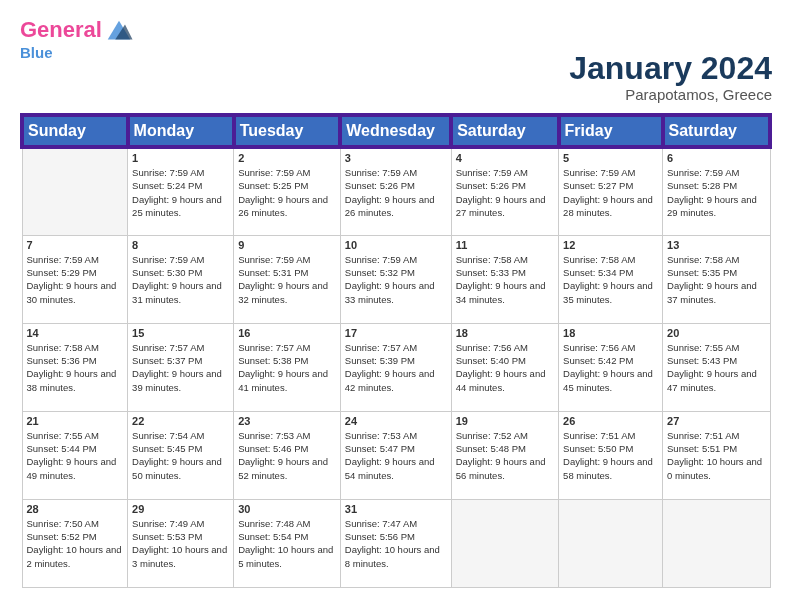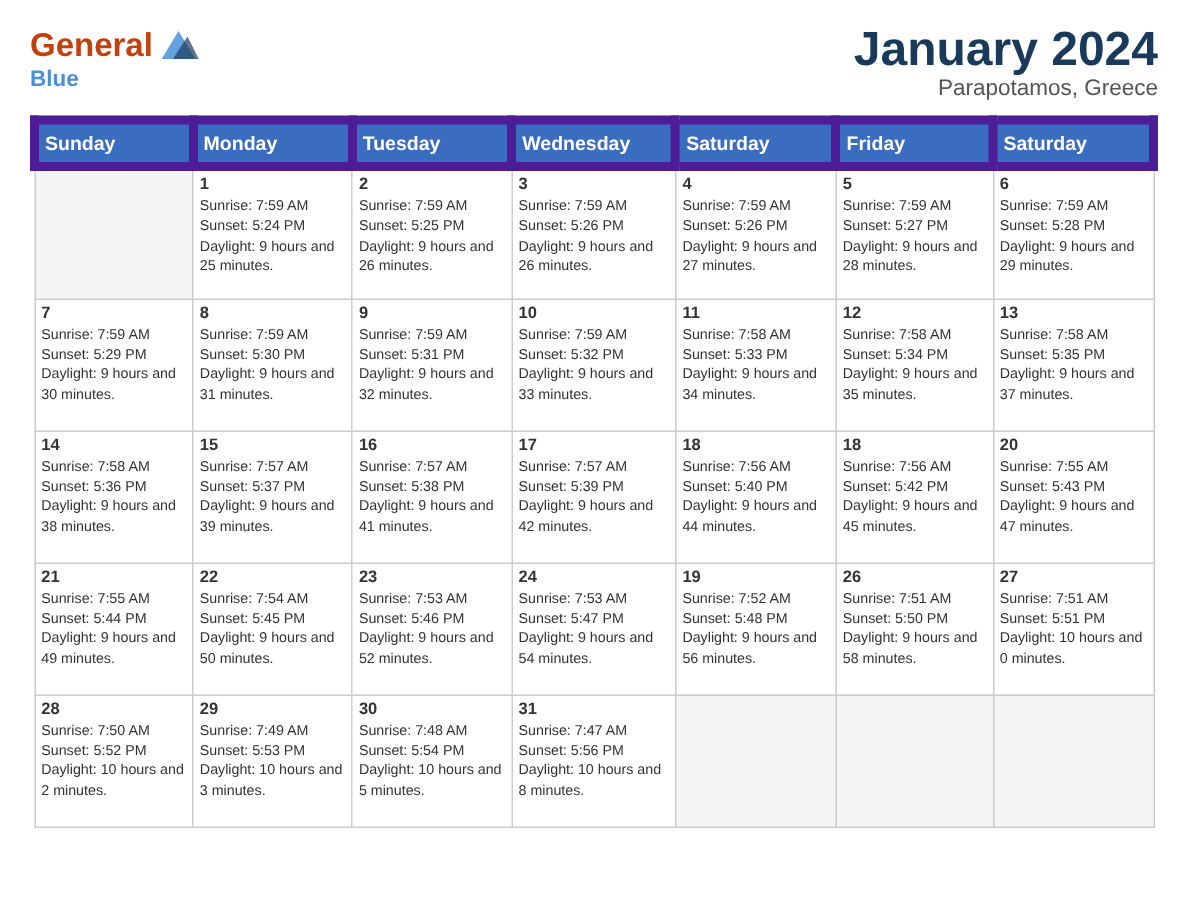--- a/index.html
+++ b/index.html
@@ -24,53 +24,54 @@
       display: flex;
       align-items: center;
     }
     .logo-text {
       font-size: 22px;
       font-weight: bold;
       color: #1a3a5c;
       line-height: 1;
     }
     .logo-text span {
-      color: #c2410c;
+      color: #ec4899;
     }
     .logo-icon {
       width: 30px;
       height: 30px;
       margin-left: 2px;
     }
     .title-block {
       text-align: right;
     }
     .month-title {
       font-size: 32px;
       font-weight: bold;
       color: #1a3a5c;
       line-height: 1.1;
+      margin-top: 36px;
     }
     .location {
       font-size: 15px;
       color: #555;
     }
     .calendar {
       width: 100%;
       border-collapse: collapse;
       font-size: 10px;
     }
     .calendar th {
       background: #3a6dbf;
       color: #fff;
       padding: 5px 4px;
       text-align: left;
-      font-size: 13px;
-      font-weight: bold;
-      border: 6px solid #4c1d95;
+      font-size: 16px;
+      font-weight: bold;
+      border: 4px solid #4c1d95;
     }
     .calendar td {
       border: 1px solid #ccc;
       vertical-align: top;
       padding: 3px 4px;
       width: 113px;
       min-height: 80px;
       background: #fff;
     }
     .calendar td.empty {

